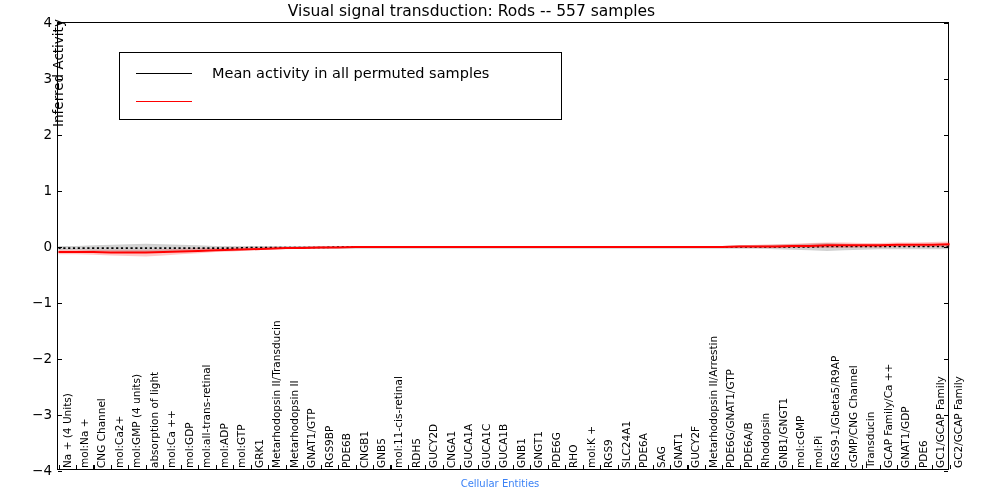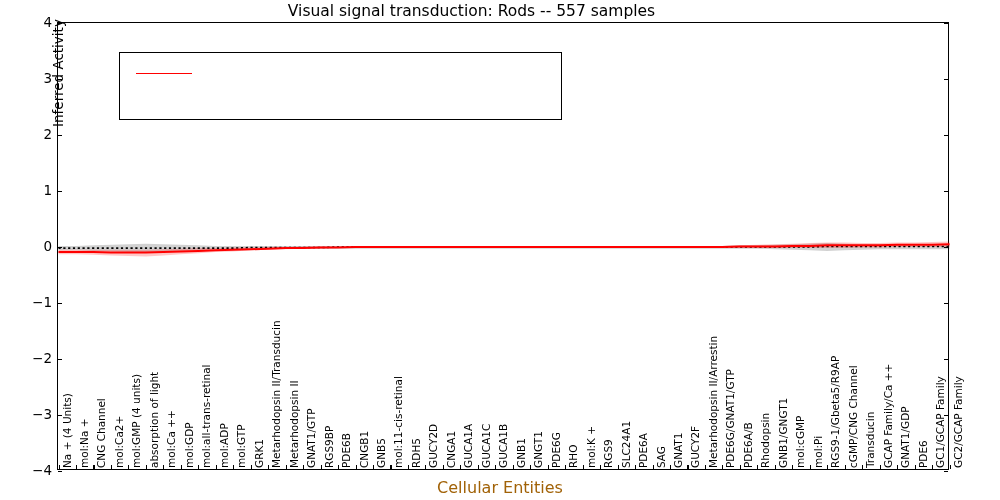--- a/index.html
+++ b/index.html
@@ -23,21 +23,21 @@
     transform:rotate(-90deg);transform-origin:0 0;
     font-size:13.5px;text-align:center;color:#000;white-space:nowrap;
   }
   .ytick{position:absolute;left:-33px;width:27px;text-align:right;font-size:13.5px;color:#000;}
   .ytickmark{position:absolute;left:0px;width:4px;height:1.2px;background:#000;}
   .ytickmark.r{left:auto;right:0px;}
 
   
   #xlabel{
     position:absolute;left:0;top:478px;width:1000px;text-align:center;
-    font-size:16px;color:#a16207;
+    font-size:10px;color:#3b82f6;
   }
   .xtickmark{position:absolute;bottom:0px;width:1.1px;height:4px;background:#000;}
 
   #xticklabels{position:absolute;left:57px;top:470px;width:892px;height:0;}
   .xtl{
     position:absolute;top:-2px;
     transform:rotate(-90deg);transform-origin:left top;
     font-size:10.5px;color:#000;white-space:nowrap;line-height:10.5px;
   }
 
@@ -155,20 +155,24 @@
     <div id="data">
         <svg width="892" height="448">
           <path d="M0.5 222.88000000000002 L17.970588235294116 222.88000000000002 L35.44117647058823 222.32 L52.911764705882355 221.76 L70.38235294117646 221.20000000000002 L87.8529411764706 220.64000000000001 L105.32352941176471 221.20000000000002 L122.79411764705883 221.76 L140.26470588235293 222.32 L157.73529411764707 222.88000000000002 L175.2058823529412 222.88000000000002 L192.6764705882353 222.88000000000002 L210.14705882352942 222.88000000000002 L227.61764705882354 222.88000000000002 L245.08823529411765 222.88000000000002 L262.55882352941177 222.88000000000002 L280.02941176470586 222.88000000000002 L297.5 222.88000000000002 L314.97058823529414 222.88000000000002 L332.44117647058823 222.88000000000002 L349.9117647058824 222.88000000000002 L367.38235294117646 222.88000000000002 L384.8529411764706 222.88000000000002 L402.3235294117647 222.88000000000002 L419.79411764705884 222.88000000000002 L437.2647058823529 222.88000000000002 L454.7352941176471 222.88000000000002 L472.20588235294116 222.88000000000002 L489.6764705882353 222.88000000000002 L507.1470588235294 222.88000000000002 L524.6176470588235 222.88000000000002 L542.0882352941177 222.88000000000002 L559.5588235294117 222.88000000000002 L577.0294117647059 222.88000000000002 L594.5 222.88000000000002 L611.9705882352941 222.88000000000002 L629.4411764705883 222.88000000000002 L646.9117647058823 222.88000000000002 L664.3823529411765 222.88000000000002 L681.8529411764706 222.32 L699.3235294117648 222.32 L716.7941176470588 221.76 L734.2647058823529 221.20000000000002 L751.7352941176471 220.64000000000001 L769.2058823529412 220.07999999999998 L786.6764705882352 220.64000000000001 L804.1470588235294 221.20000000000002 L821.6176470588235 221.20000000000002 L839.0882352941177 221.20000000000002 L856.5588235294117 221.20000000000002 L874.0294117647059 221.20000000000002 L891.5 221.20000000000002 L891.5 226.24 L874.0294117647059 226.24 L856.5588235294117 226.24 L839.0882352941177 226.24 L821.6176470588235 226.24 L804.1470588235294 226.79999999999998 L786.6764705882352 227.36 L769.2058823529412 227.92 L751.7352941176471 227.36 L734.2647058823529 226.79999999999998 L716.7941176470588 226.24 L699.3235294117648 225.67999999999998 L681.8529411764706 225.67999999999998 L664.3823529411765 225.67999999999998 L646.9117647058823 225.67999999999998 L629.4411764705883 225.67999999999998 L611.9705882352941 225.67999999999998 L594.5 225.67999999999998 L577.0294117647059 225.67999999999998 L559.5588235294117 225.67999999999998 L542.0882352941177 225.67999999999998 L524.6176470588235 225.67999999999998 L507.1470588235294 225.67999999999998 L489.6764705882353 225.67999999999998 L472.20588235294116 225.67999999999998 L454.7352941176471 225.67999999999998 L437.2647058823529 225.67999999999998 L419.79411764705884 225.67999999999998 L402.3235294117647 225.67999999999998 L384.8529411764706 225.67999999999998 L367.38235294117646 225.67999999999998 L349.9117647058824 225.67999999999998 L332.44117647058823 225.67999999999998 L314.97058823529414 225.67999999999998 L297.5 225.67999999999998 L280.02941176470586 225.67999999999998 L262.55882352941177 225.67999999999998 L245.08823529411765 225.67999999999998 L227.61764705882354 225.67999999999998 L210.14705882352942 225.67999999999998 L192.6764705882353 225.67999999999998 L175.2058823529412 226.24 L157.73529411764707 226.79999999999998 L140.26470588235293 227.36 L122.79411764705883 228.48000000000002 L105.32352941176471 229.04 L87.8529411764706 229.6 L70.38235294117646 229.04 L52.911764705882355 228.48000000000002 L35.44117647058823 227.92 L17.970588235294116 227.36 L0.5 227.36 Z" fill="#000000" fill-opacity="0.18" stroke="none"></path>
           <path d="M0.5 226.79999999999998 L17.970588235294116 226.79999999999998 L35.44117647058823 226.79999999999998 L52.911764705882355 226.79999999999998 L70.38235294117646 226.79999999999998 L87.8529411764706 226.79999999999998 L105.32352941176471 226.24 L122.79411764705883 225.67999999999998 L140.26470588235293 225.12 L157.73529411764707 225.12 L175.2058823529412 224.56 L192.6764705882353 224.56 L210.14705882352942 224 L227.61764705882354 224 L245.08823529411765 223.44 L262.55882352941177 223.44 L280.02941176470586 223.44 L297.5 223.44 L314.97058823529414 223.44 L332.44117647058823 223.44 L349.9117647058824 223.44 L367.38235294117646 223.44 L384.8529411764706 223.44 L402.3235294117647 223.44 L419.79411764705884 223.44 L437.2647058823529 223.44 L454.7352941176471 223.44 L472.20588235294116 223.44 L489.6764705882353 223.44 L507.1470588235294 223.44 L524.6176470588235 223.44 L542.0882352941177 223.44 L559.5588235294117 223.44 L577.0294117647059 223.44 L594.5 223.44 L611.9705882352941 223.44 L629.4411764705883 223.44 L646.9117647058823 222.88000000000002 L664.3823529411765 222.88000000000002 L681.8529411764706 222.32 L699.3235294117648 221.76 L716.7941176470588 221.20000000000002 L734.2647058823529 220.64000000000001 L751.7352941176471 220.07999999999998 L769.2058823529412 219.51999999999998 L786.6764705882352 219.51999999999998 L804.1470588235294 220.07999999999998 L821.6176470588235 220.07999999999998 L839.0882352941177 219.51999999999998 L856.5588235294117 219.51999999999998 L874.0294117647059 218.96 L891.5 218.40000000000003 L891.5 224 L874.0294117647059 224 L856.5588235294117 224 L839.0882352941177 224 L821.6176470588235 224.56 L804.1470588235294 224.56 L786.6764705882352 225.12 L769.2058823529412 225.12 L751.7352941176471 225.12 L734.2647058823529 225.12 L716.7941176470588 225.12 L699.3235294117648 225.12 L681.8529411764706 225.12 L664.3823529411765 225.12 L646.9117647058823 225.12 L629.4411764705883 225.12 L611.9705882352941 225.12 L594.5 225.12 L577.0294117647059 225.12 L559.5588235294117 225.12 L542.0882352941177 225.12 L524.6176470588235 225.12 L507.1470588235294 225.12 L489.6764705882353 225.12 L472.20588235294116 225.12 L454.7352941176471 225.12 L437.2647058823529 225.12 L419.79411764705884 225.12 L402.3235294117647 225.12 L384.8529411764706 225.12 L367.38235294117646 225.12 L349.9117647058824 225.12 L332.44117647058823 225.12 L314.97058823529414 225.12 L297.5 225.12 L280.02941176470586 225.12 L262.55882352941177 225.67999999999998 L245.08823529411765 225.67999999999998 L227.61764705882354 226.24 L210.14705882352942 226.79999999999998 L192.6764705882353 227.36 L175.2058823529412 228.48000000000002 L157.73529411764707 229.04 L140.26470588235293 230.16 L122.79411764705883 231.28 L105.32352941176471 232.4 L87.8529411764706 233.51999999999998 L70.38235294117646 232.96 L52.911764705882355 232.4 L35.44117647058823 231.84 L17.970588235294116 231.28 L0.5 231.28 Z" fill="#ff0000" fill-opacity="0.22" stroke="none"></path>
           <path d="M0.5 225.12 L17.970588235294116 225.12 L35.44117647058823 225.12 L52.911764705882355 225.12 L70.38235294117646 225.12 L87.8529411764706 225.12 L105.32352941176471 225.12 L122.79411764705883 225.12 L140.26470588235293 225.12 L157.73529411764707 225.12 L175.2058823529412 225.12 L192.6764705882353 224.56 L210.14705882352942 224.56 L227.61764705882354 224.56 L245.08823529411765 224.56 L262.55882352941177 224.56 L280.02941176470586 224 L297.5 224 L314.97058823529414 224 L332.44117647058823 224 L349.9117647058824 224 L367.38235294117646 224 L384.8529411764706 224 L402.3235294117647 224 L419.79411764705884 224 L437.2647058823529 224 L454.7352941176471 224 L472.20588235294116 224 L489.6764705882353 224 L507.1470588235294 224 L524.6176470588235 224 L542.0882352941177 224 L559.5588235294117 224 L577.0294117647059 224 L594.5 224 L611.9705882352941 224 L629.4411764705883 224 L646.9117647058823 224 L664.3823529411765 224 L681.8529411764706 224 L699.3235294117648 224 L716.7941176470588 224 L734.2647058823529 224 L751.7352941176471 224 L769.2058823529412 223.44 L786.6764705882352 223.44 L804.1470588235294 223.44 L821.6176470588235 223.44 L839.0882352941177 223.44 L856.5588235294117 223.44 L874.0294117647059 223.44 L891.5 223.44 " fill="none" stroke="#000000" stroke-width="1.6" stroke-dasharray="2.2,2.6"></path>
           <path d="M0.5 229.04 L17.970588235294116 229.04 L35.44117647058823 229.04 L52.911764705882355 229.6 L70.38235294117646 229.6 L87.8529411764706 229.6 L105.32352941176471 229.04 L122.79411764705883 228.48000000000002 L140.26470588235293 227.92 L157.73529411764707 227.36 L175.2058823529412 226.79999999999998 L192.6764705882353 226.24 L210.14705882352942 225.67999999999998 L227.61764705882354 225.12 L245.08823529411765 225.12 L262.55882352941177 224.56 L280.02941176470586 224.56 L297.5 224 L314.97058823529414 224 L332.44117647058823 224 L349.9117647058824 224 L367.38235294117646 224 L384.8529411764706 224 L402.3235294117647 224 L419.79411764705884 224 L437.2647058823529 224 L454.7352941176471 224 L472.20588235294116 224 L489.6764705882353 224 L507.1470588235294 224 L524.6176470588235 224 L542.0882352941177 224 L559.5588235294117 224 L577.0294117647059 224 L594.5 224 L611.9705882352941 224 L629.4411764705883 224 L646.9117647058823 224 L664.3823529411765 224 L681.8529411764706 223.44 L699.3235294117648 223.44 L716.7941176470588 223.44 L734.2647058823529 222.88000000000002 L751.7352941176471 222.88000000000002 L769.2058823529412 222.32 L786.6764705882352 222.32 L804.1470588235294 222.32 L821.6176470588235 222.32 L839.0882352941177 221.76 L856.5588235294117 221.76 L874.0294117647059 221.76 L891.5 221.20000000000002 " fill="none" stroke="#ff0000" stroke-width="2.0"></path>
         </svg>
       </div>
 
     <div id="legend">
+      <div class="legrow">
+        <span class="legline"></span>
+        <span class="legtext">Mean activity in all permuted samples</span>
+      </div>
       <div class="legrow">
         <span class="legline red"></span>
       </div>
     </div>
   </div>
 
   <div id="xticklabels">
       <div class="xtl" style="left: 4.5px;">Na + (4 Units)</div>
       <div class="xtl" style="left: 21.9706px;">mol:Na +</div>
       <div class="xtl" style="left: 39.4412px;">CNG Channel</div>

